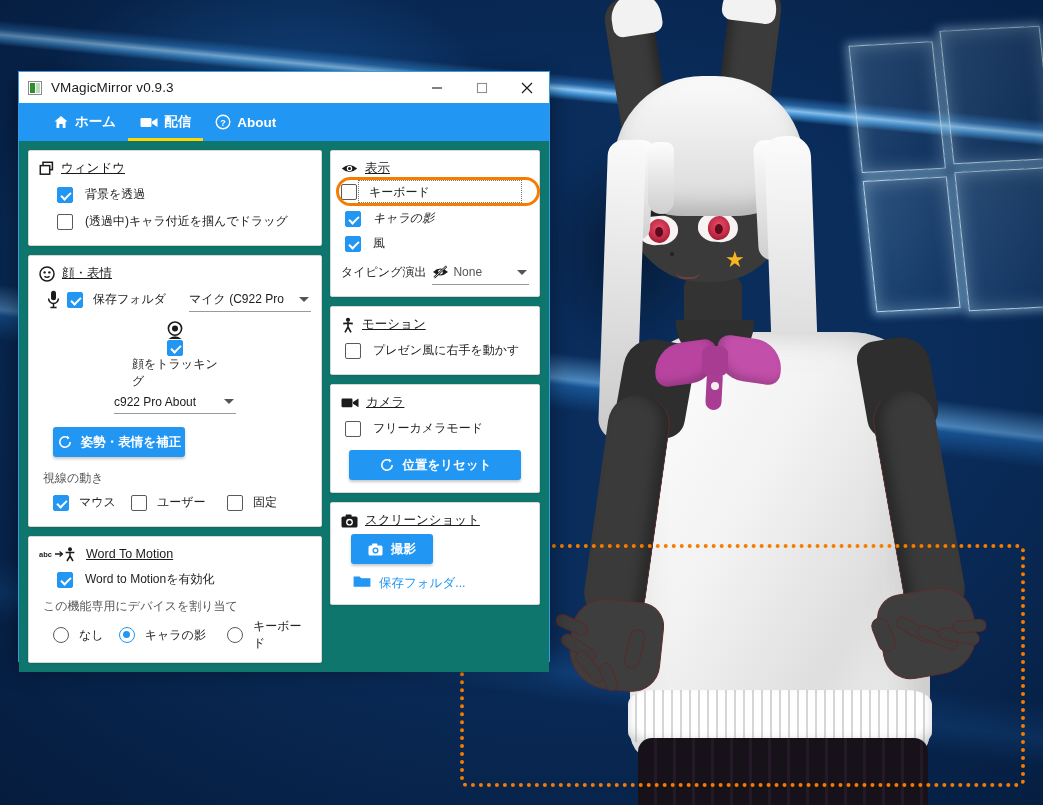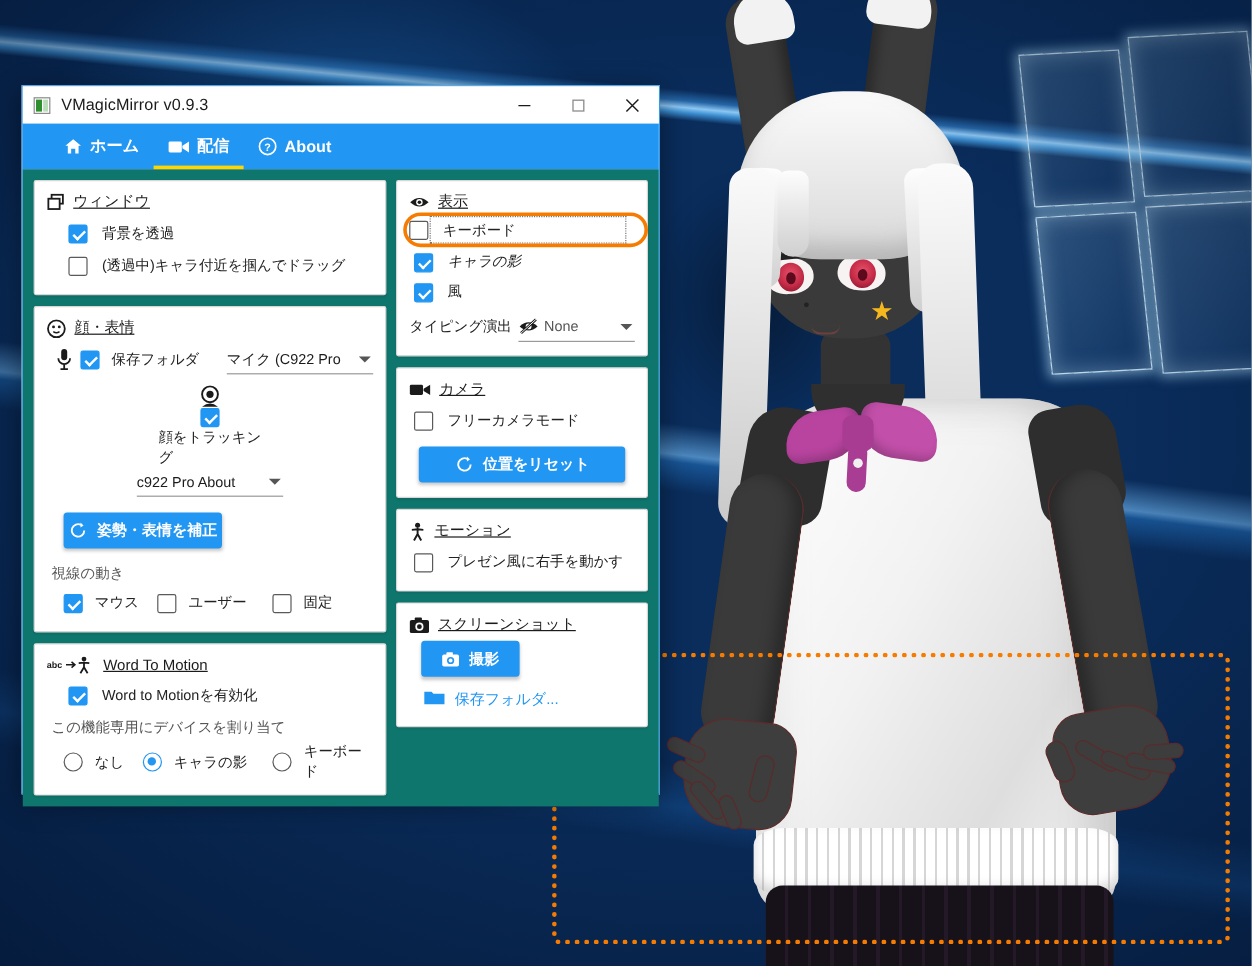--- a/index.html
+++ b/index.html
@@ -582,56 +582,56 @@
               </span>
               <span class="val" style="color:#555;">None</span>
               <span class="caret"></span>
             </span>
           </div>
         </div>
 
         <div class="card">
           <div class="card-head">
             <span>
+              <svg width="14" height="16" viewBox="0 0 14 16">
+                  <circle cx="7" cy="2.8" r="2.1" fill="#1b1b1b"></circle>
+                  <path d="M7 5.1 V10 M7 10 L4 15.4 M7 10 L10 15.4 M2.2 6.6 L7 6.1 L11.8 6.6" stroke="#1b1b1b" stroke-width="1.6" fill="none"></path>
+                </svg>
+            </span>
+            <span class="ttl">モーション</span>
+          </div>
+          <div class="row" style="padding-left:4px; gap:12px;">
+            <span class="cb"></span>
+            <span class="lbl">プレゼン風に右手を動かす</span>
+          </div>
+        </div>
+
+        <div class="card">
+          <div class="card-head">
+            <span>
               <svg width="18" height="13" viewBox="0 0 18 13">
                   <rect x="0.5" y="2.6" width="11" height="8.6" rx="1.2" fill="#1b1b1b"></rect>
                   <path d="M12 6 L17.5 2.6 V11.2 L12 7.8 Z" fill="#1b1b1b"></path>
                 </svg>
             </span>
             <span class="ttl">カメラ</span>
           </div>
           <div class="row" style="padding-left:4px; gap:12px;">
             <span class="cb"></span>
             <span class="lbl">フリーカメラモード</span>
           </div>
           <button class="btn-blue" style="width:172px; margin:8px 0 2px 8px;">
             <span>
               <svg width="16" height="16" viewBox="0 0 16 16">
                   <path d="M13.2 8 A5.2 5.2 0 1 1 10.6 3.5" stroke="#fff" stroke-width="1.6" fill="none"></path>
                   <path d="M10.1 1.4 L12.6 3.9 L10.1 5.6 Z" fill="#fff"></path>
                 </svg>
             </span>
             <span>位置をリセット</span>
           </button>
-        </div>
-
-        <div class="card">
-          <div class="card-head">
-            <span>
-              <svg width="14" height="16" viewBox="0 0 14 16">
-                  <circle cx="7" cy="2.8" r="2.1" fill="#1b1b1b"></circle>
-                  <path d="M7 5.1 V10 M7 10 L4 15.4 M7 10 L10 15.4 M2.2 6.6 L7 6.1 L11.8 6.6" stroke="#1b1b1b" stroke-width="1.6" fill="none"></path>
-                </svg>
-            </span>
-            <span class="ttl">モーション</span>
-          </div>
-          <div class="row" style="padding-left:4px; gap:12px;">
-            <span class="cb"></span>
-            <span class="lbl">プレゼン風に右手を動かす</span>
-          </div>
         </div>
 
         <div class="card">
           <div class="card-head">
             <span>
               <svg width="17" height="14" viewBox="0 0 17 14">
                   <rect x="0.5" y="2.6" width="16" height="11" rx="1.6" fill="#1b1b1b"></rect>
                   <rect x="4.6" y="0.6" width="6" height="2.6" rx="0.8" fill="#1b1b1b"></rect>
                   <circle cx="8.5" cy="8.2" r="3.4" fill="#fff"></circle>
                   <circle cx="8.5" cy="8.2" r="2" fill="#1b1b1b"></circle>

